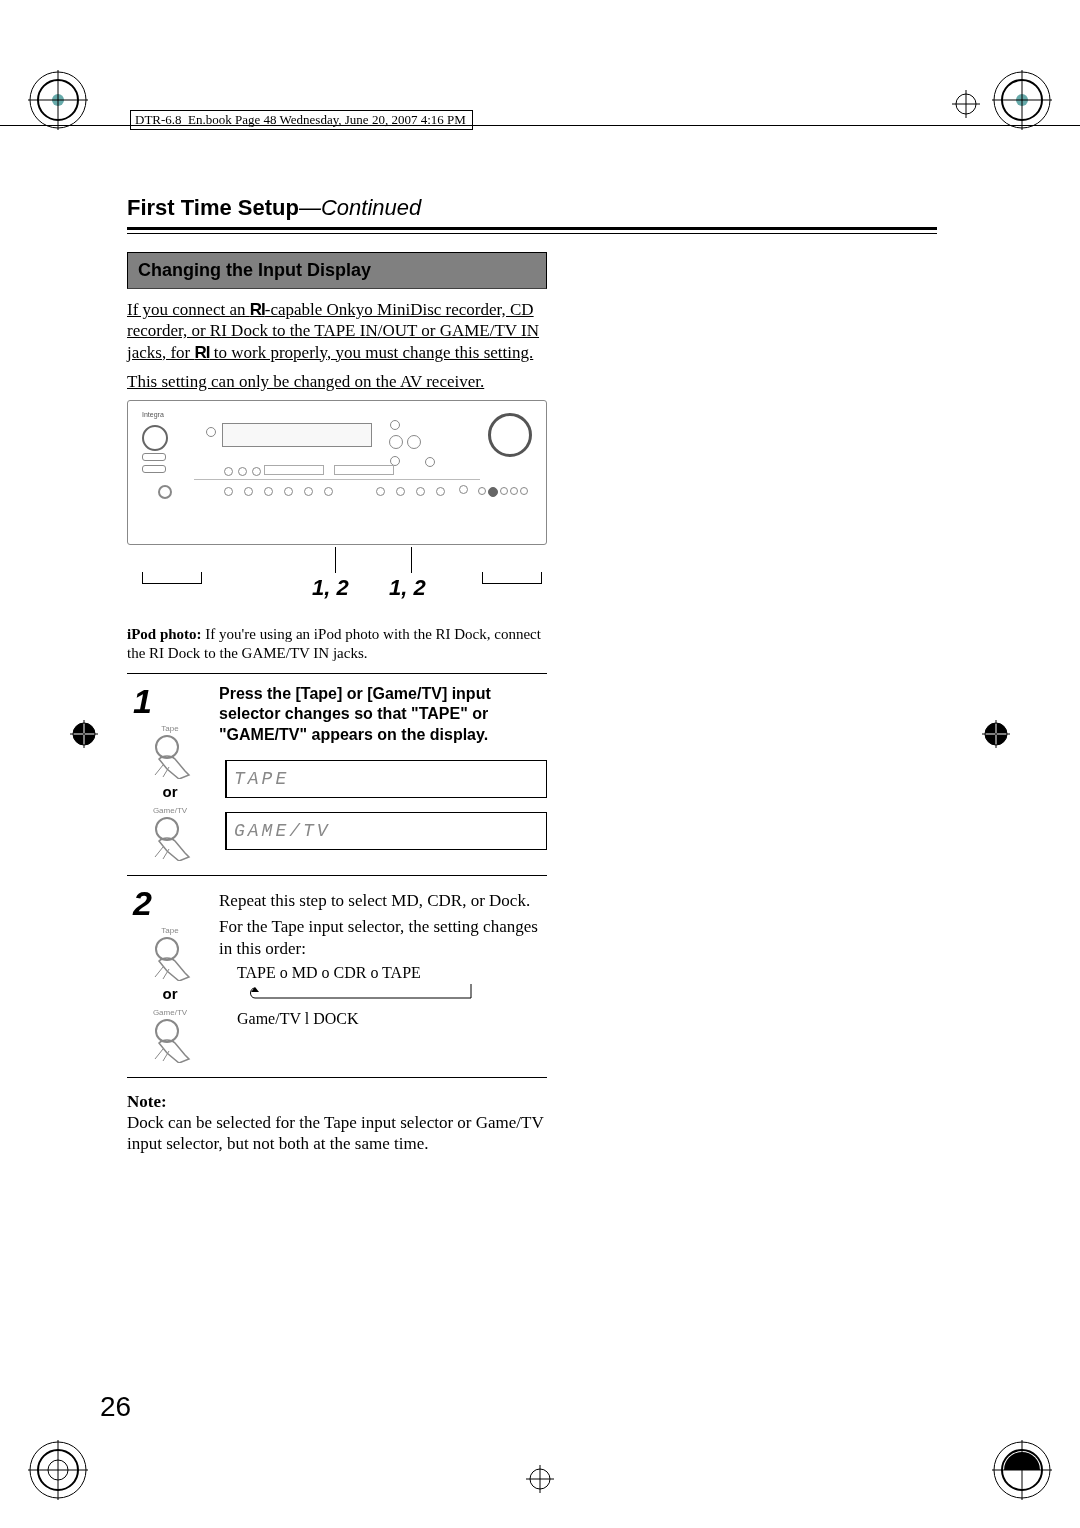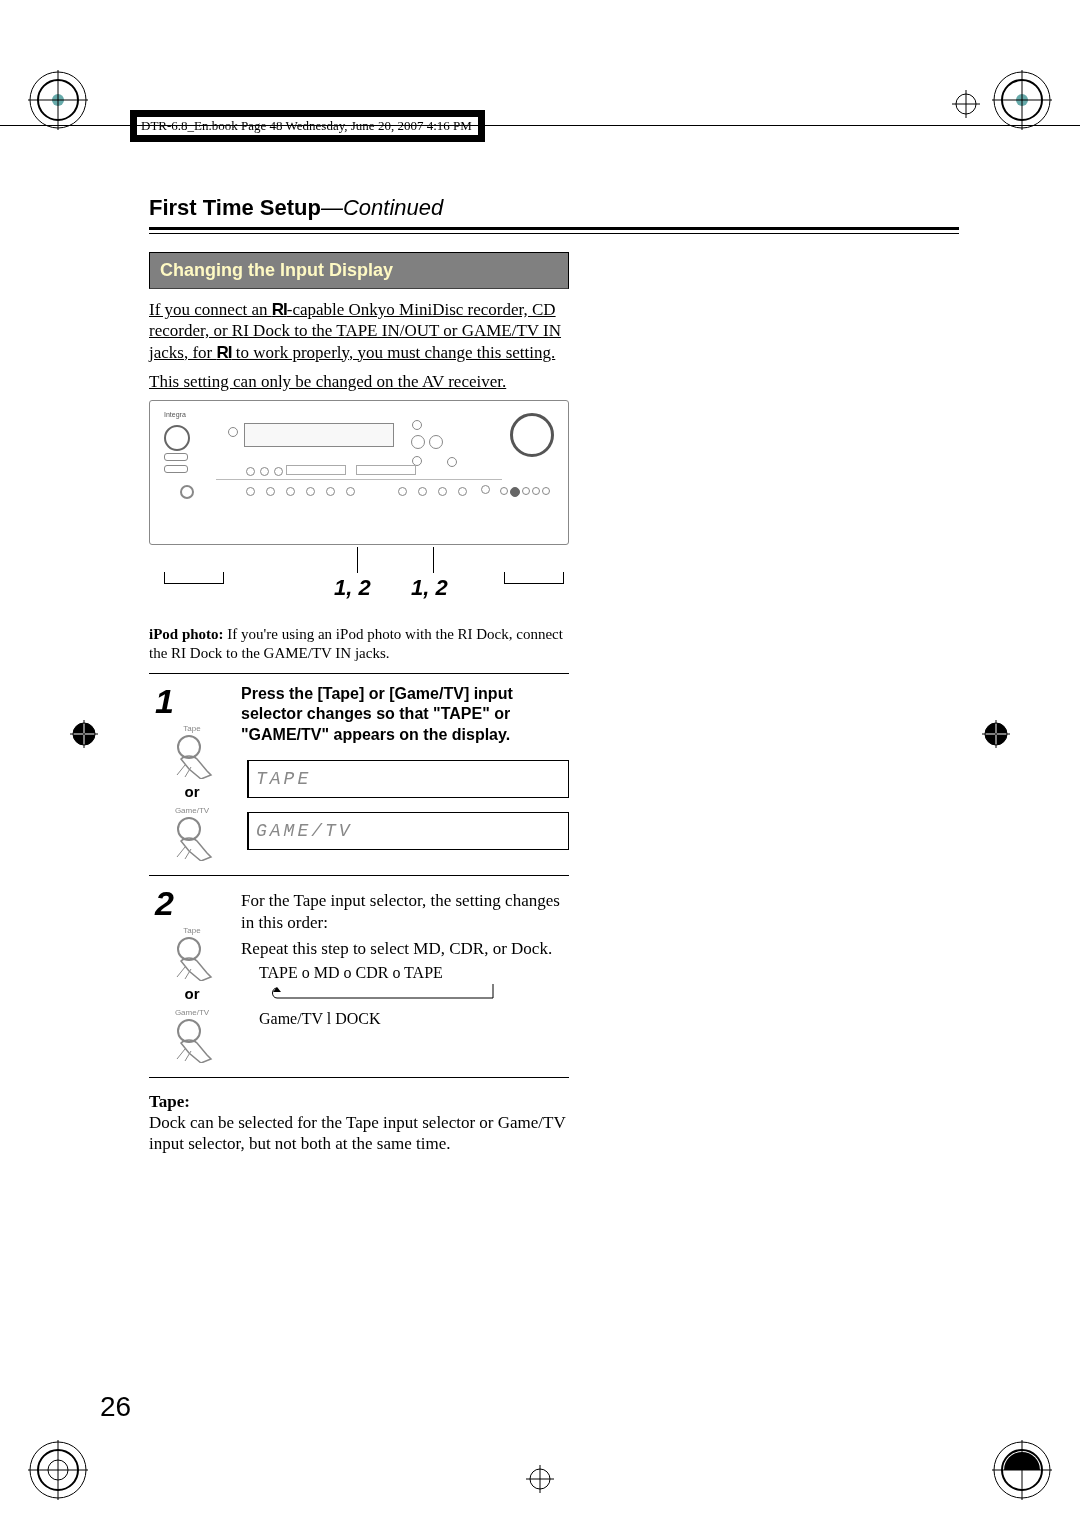--- a/index.html
+++ b/index.html
@@ -41,29 +41,29 @@
     top: 125px; left: 0; right: 0;
     border-top: 1px solid #000;
   }
   .header-line {
     position: absolute;
     top: 110px; left: 130px;
     font-size: 13px;
     font-family: "Times New Roman", serif;
   }
   .header-line .box {
-    border: 7px solid #000000;
+    border: 1px solid #000000;
     padding: 1px 6px 1px 4px;
     display: inline-block;
   }
   
   .content {
     position: absolute;
     top: 195px;
-    left: 149px;
+    left: 127px;
     width: 420px;
   }
   .section-title {
     font-family: Arial, Helvetica, sans-serif;
     font-weight: bold;
     font-size: 22px;
   }
   .section-suffix {
     font-style: italic;
     font-weight: normal;
@@ -76,21 +76,21 @@
     position: relative;
   }
   .title-rule::after {
     content:'';
     position:absolute;
     left:0; right:0; top:6px;
     border-bottom:1px solid #000;
   }
   .gray-bar {
     background: #808080;
-    color: #fef9c3;
+    color: #000000;
     font-family: Arial, Helvetica, sans-serif;
     font-weight: bold;
     font-size: 18px;
     padding: 7px 10px;
     border: 1px solid #000;
     border-bottom: 1px solid #404040;
     margin-bottom: 10px;
   }
   .body-text {
     font-size: 17px;
@@ -468,33 +468,33 @@
           <div class="btn-label">Game/TV</div>
           <div class="hand-btn">
             <svg viewBox="0 0 50 44">
                 <circle cx="22" cy="12" r="11" fill="none" stroke="#888" stroke-width="2"></circle>
                 <path d="M14 24 C18 20 26 20 30 24 L40 36 L44 40 L34 44 L22 34 Z" fill="none" stroke="#888" stroke-width="1.5"></path>
                 <path d="M18 30 L10 40 M24 32 L18 42" stroke="#888" stroke-width="1"></path>
               </svg>
           </div>
         </div>
         <div class="step-right">
+          <div class="step-body">Repeat this step to select MD, CDR, or Dock.</div>
           <div class="step-body">For the Tape input selector, the setting changes in this order:</div>
-          <div class="step-body">Repeat this step to select MD, CDR, or Dock.</div>
           <div class="cycle-line">TAPE o   MD o   CDR o   TAPE</div>
           <div class="cycle-return">
             <svg viewBox="0 0 230 20">
                 <path d="M10 4 C 4 4 4 14 10 14 L226 14 L226 0" fill="none" stroke="#000" stroke-width="1"></path>
                 <path d="M6 8 L10 3 L14 8 Z" fill="#000"></path>
               </svg>
           </div>
           <div class="cycle-line">Game/TV l   DOCK</div>
         </div>
       </div>
 
     </div>
 
-    <div class="note-title">Tape:</div>
+    <div class="note-title">Note:</div>
     <div class="note-text">Dock can be selected for the Tape input selector or Game/TV input selector, but not both at the same time.</div>
   </div>
 
   <div class="page-num">26</div>
 </div>
 
 </body></html>

